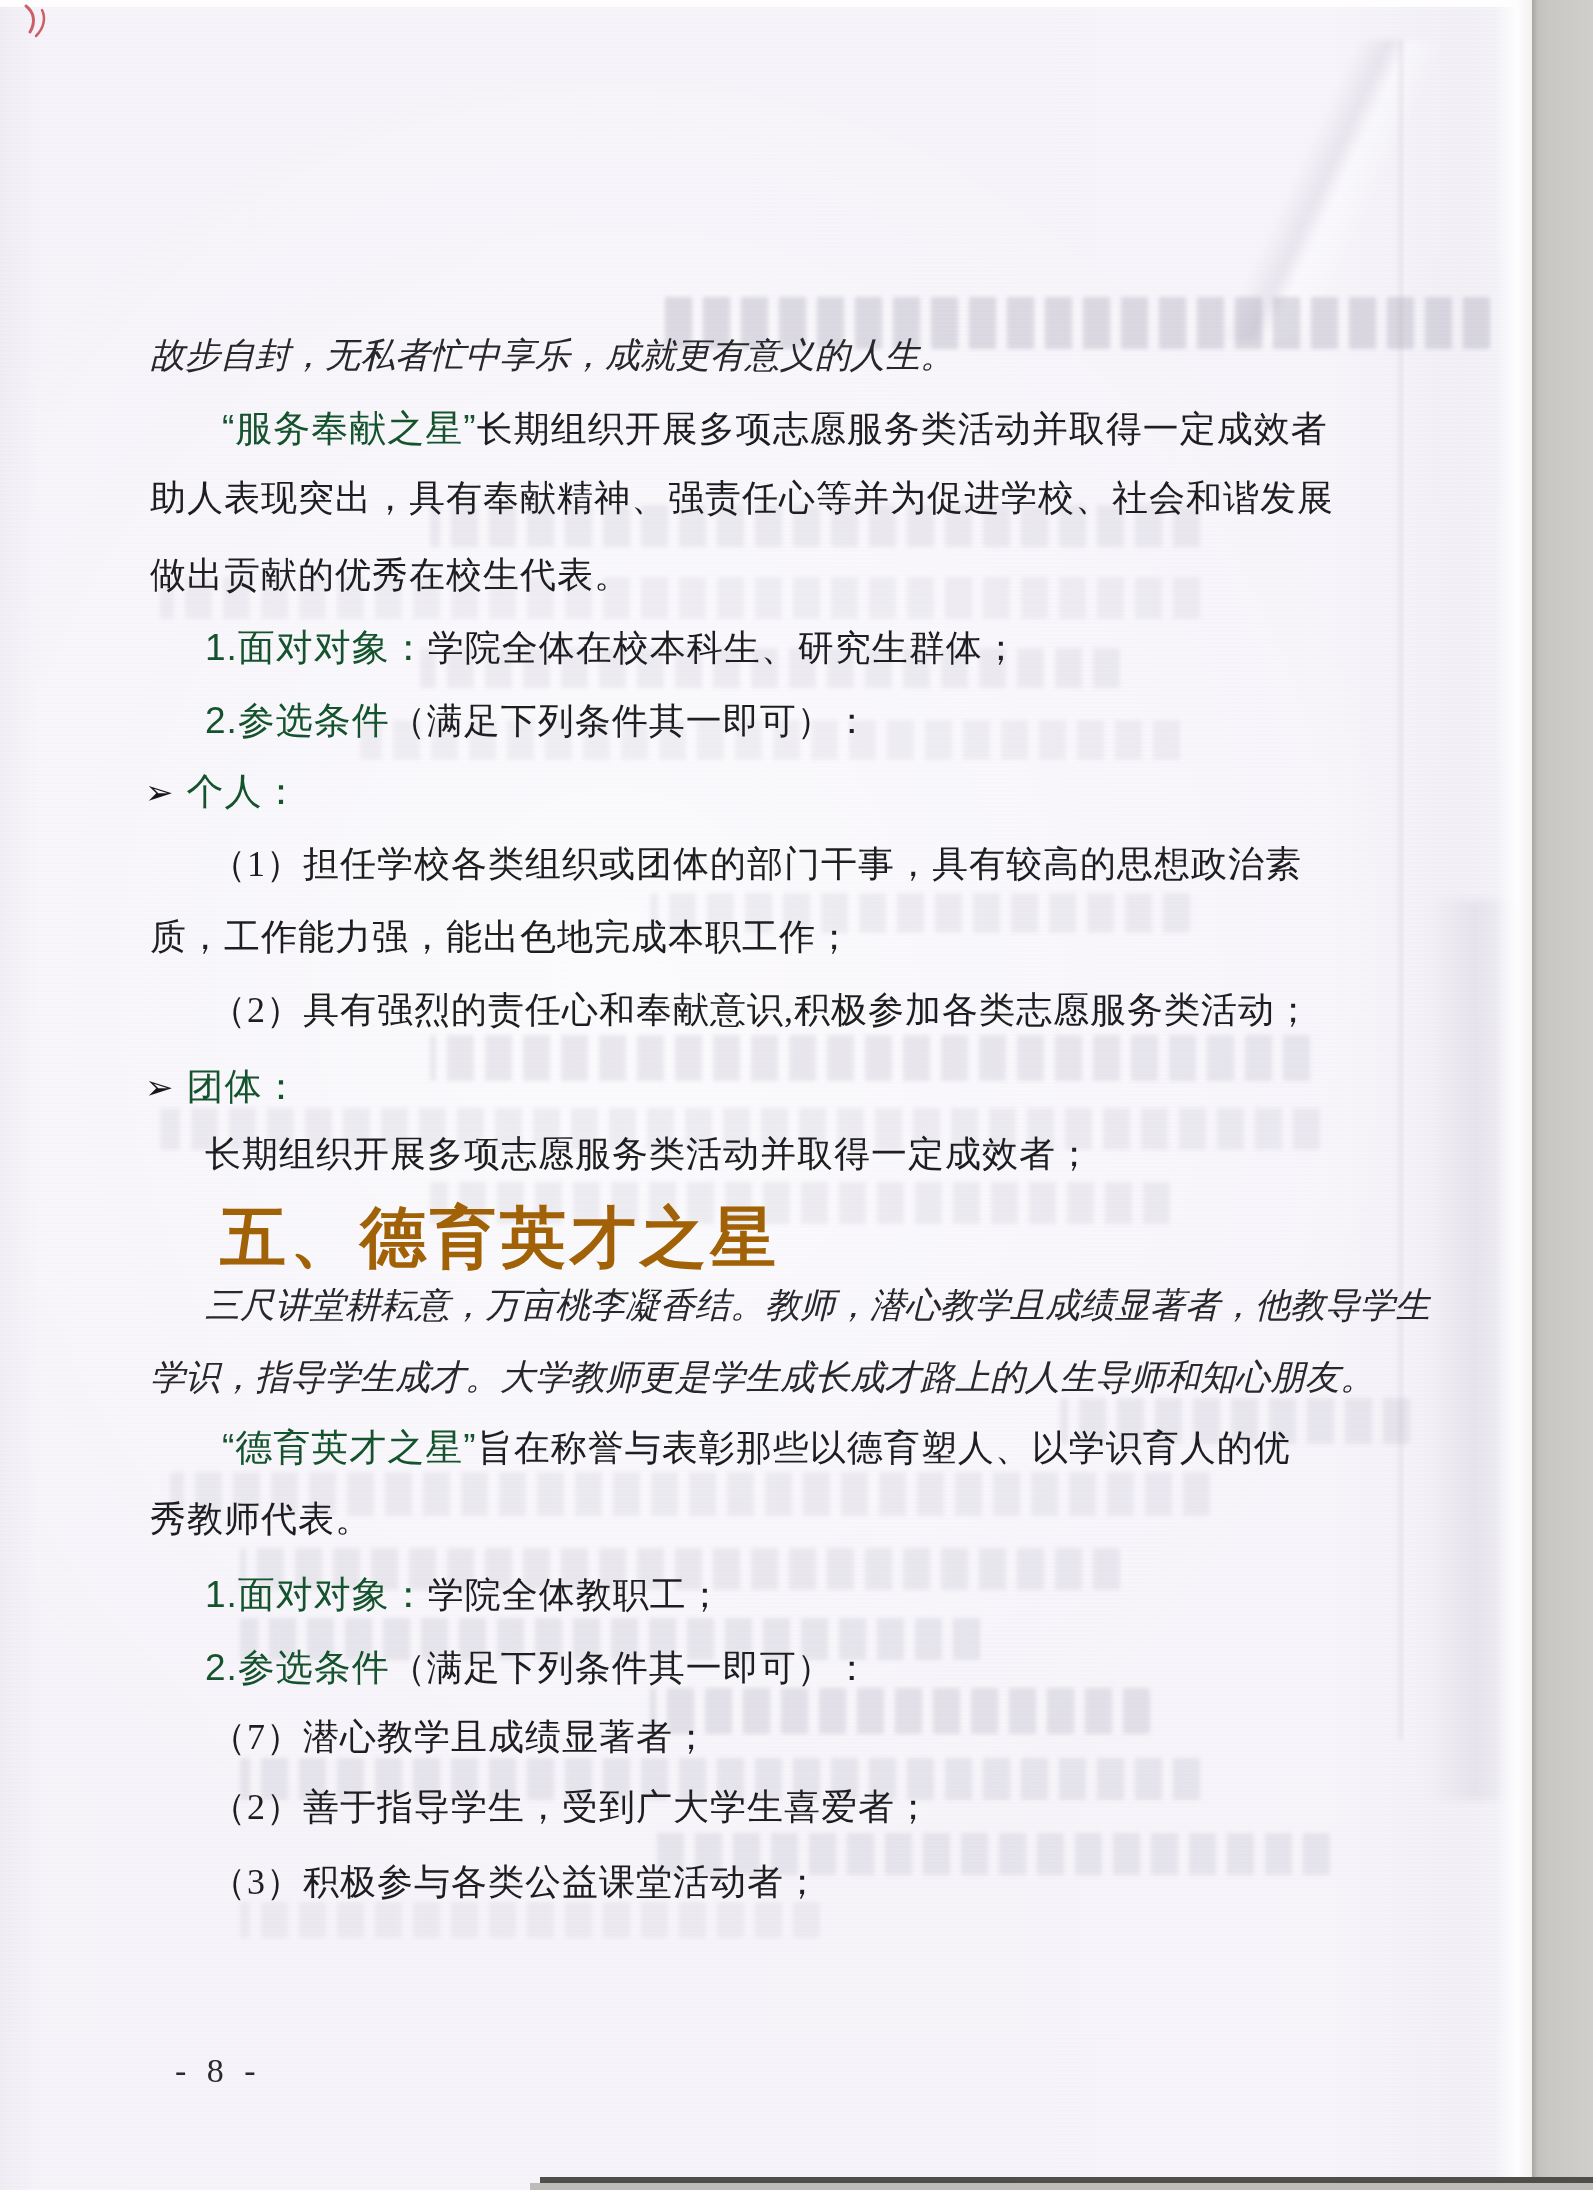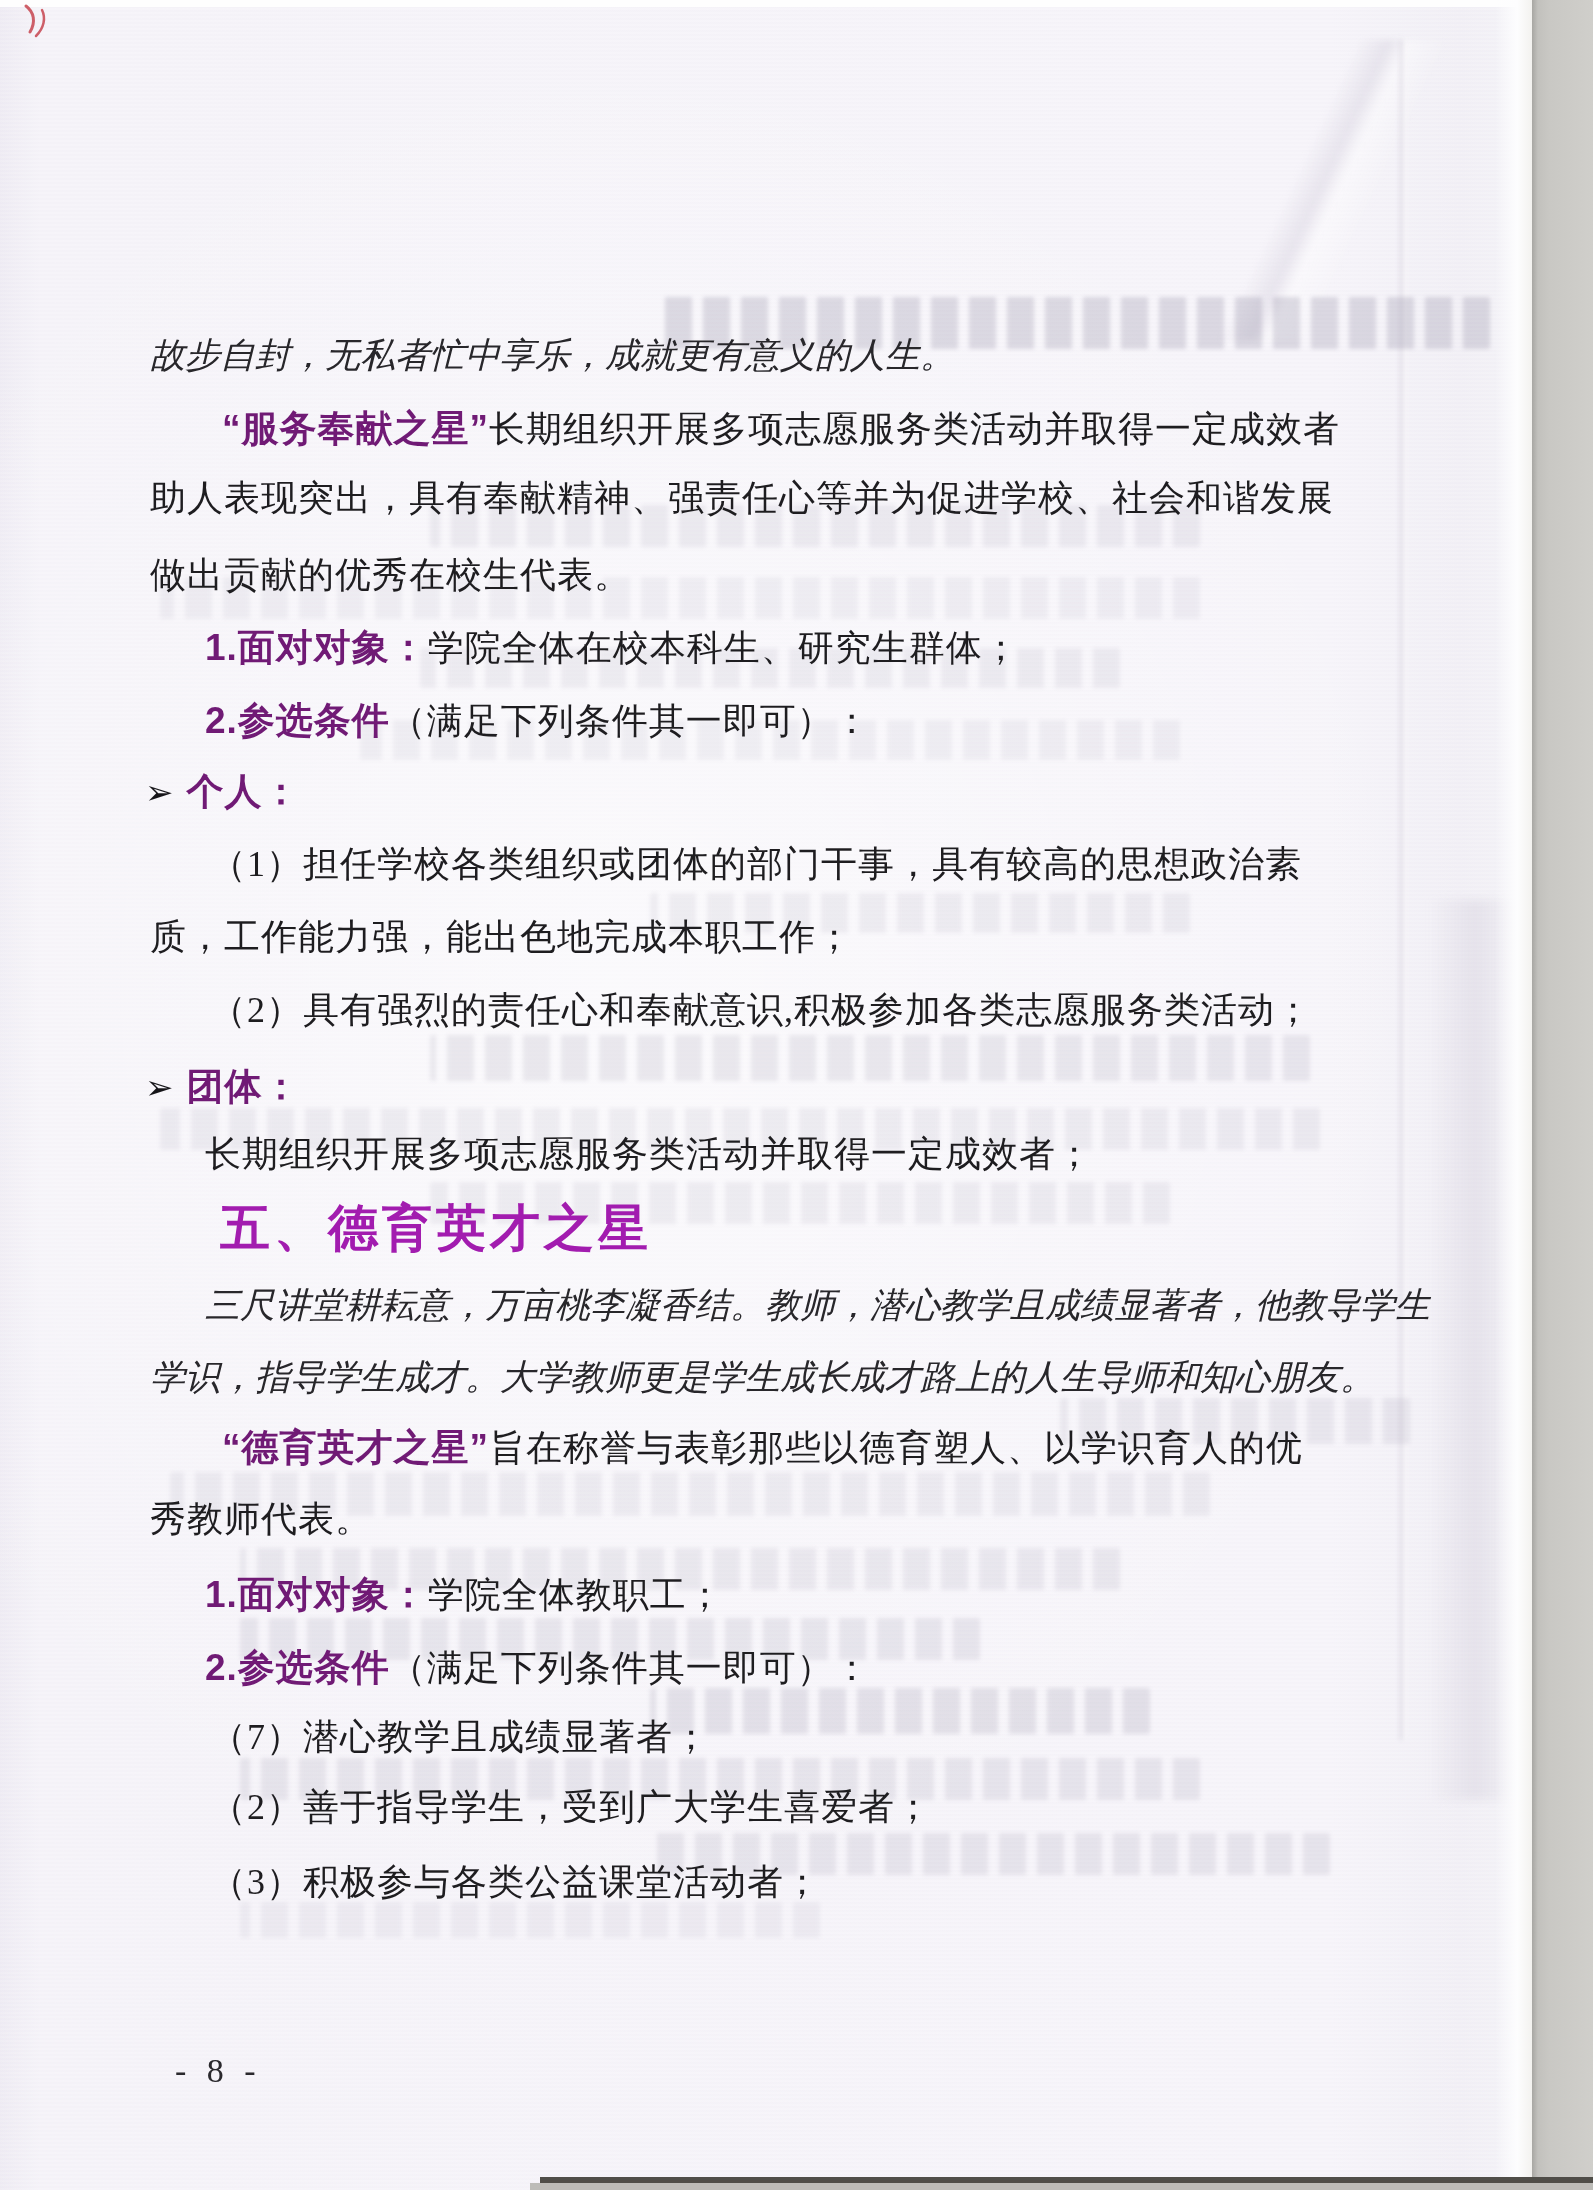--- a/index.html
+++ b/index.html
@@ -28,23 +28,23 @@
     filter:blur(2px);}
   .crease-d{position:absolute;left:1080px;top:40px;width:480px;height:300px;
     background:linear-gradient(115deg,rgba(205,200,215,0) 45%,rgba(205,200,215,.35) 50%,rgba(255,255,255,.4) 53%,rgba(205,200,215,0) 60%);
     filter:blur(3px);}
   .crease-r{position:absolute;left:1430px;top:900px;width:90px;height:900px;
     background:linear-gradient(90deg,rgba(200,195,210,0),rgba(200,195,210,.3),rgba(200,195,210,0));
     filter:blur(4px);}
 
   
   .line{position:absolute;white-space:pre;color:#1e1d20;font-size:36px;line-height:1.2;letter-spacing:1px;margin-top:26px;}
-  .line .lead{font-family:"Liberation Sans","DejaVu Sans",sans-serif;font-weight:700;font-size:37px;color:#701a75;}
+  .line .lead{font-family:"Liberation Sans","DejaVu Sans",sans-serif;font-weight:400;font-size:37px;color:#14532d;}
   .kaiti{font-style:italic;font-size:35px;color:#28272b;letter-spacing:0;}
-  .heading{font-family:"Liberation Sans","DejaVu Sans",sans-serif;font-weight:700;font-size:50px;color:#a21caf;letter-spacing:4px;}
+  .heading{font-family:"Liberation Sans","DejaVu Sans",sans-serif;font-weight:700;font-size:66px;color:#a16207;letter-spacing:4px;}
   .bullet-arrow{font-family:"DejaVu Sans",sans-serif;font-size:34px;font-weight:700;margin-right:12px;color:#151418;}
   .pagenum{position:absolute;font-size:34px;color:#2a292d;letter-spacing:6px;}
 
   
   .bleed{position:absolute;transform:scaleX(-1);filter:blur(2.2px);
     background:repeating-linear-gradient(90deg, rgba(112,106,134,.8) 0 27px, rgba(112,106,134,0) 27px 38px);
     border-radius:3px;}
   
   .penmark{position:absolute;left:16px;top:2px;opacity:.8;}
 </style>

